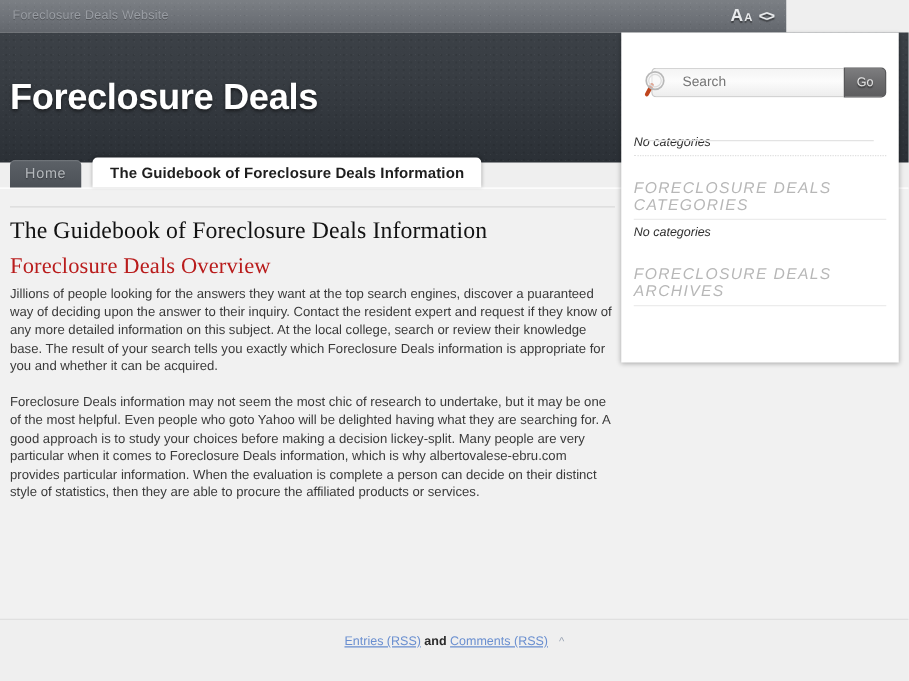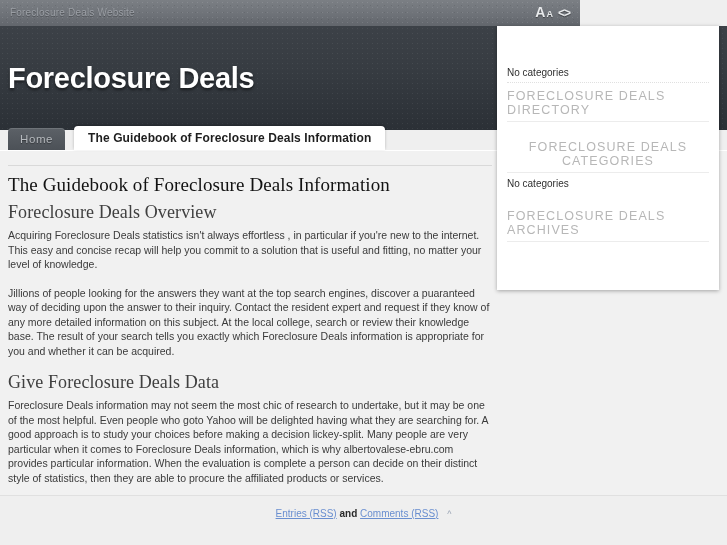--- a/index.html
+++ b/index.html
@@ -12,21 +12,21 @@
     overflow: hidden;
     font-family: "Liberation Sans", sans-serif;
     background: #efefef;
     position: relative;
   }
 
   
   #topbar {
     position: absolute;
     left: 0; top: 0;
-    width: 580px; height: 26px;
+    width: 629px; height: 26px;
     background: linear-gradient(to bottom, #7b7f84 0%, #6e7278 55%, #62666c 100%);
     box-sizing: border-box;
   }
   #topbar:after{
     content:"";
     position:absolute; left:0; top:0; right:0; bottom:0;
     background-image:
       radial-gradient(rgba(255,255,255,.11) .6px, transparent .7px),
       radial-gradient(rgba(0,0,0,.09) .6px, transparent .7px);
     background-size: 5px 5px, 7px 7px;
@@ -148,21 +148,21 @@
     font-size: 19px;
     font-weight: normal;
     color: #121212;
     margin: 0 0 2px 0;
     letter-spacing: .1px;
   }
   h2.sec {
     font-family: "Liberation Serif", serif;
     font-size: 18px;
     font-weight: normal;
-    color: #404040;
+    color: #b91c1c;
     margin: 6px 0 5px 0;
     letter-spacing: .1px;
   }
   p.body {
     font-size: 10.5px;
     line-height: 14.5px;
     color: #3a3a3a;
     margin: 0 0 14px 0;
     text-align: left;
   }
@@ -292,37 +292,44 @@
   <div class="navtab active">The Guidebook of Foreclosure Deals Information</div>
 </div>
 
 <div id="content-wrap">
   <div id="content">
     <div class="hr-top"></div>
 
     <h1 class="entry-title">The Guidebook of Foreclosure Deals Information</h1>
 
     <h2 class="sec">Foreclosure Deals Overview</h2>
-    <p class="body">Acquiring Foreclosure Deals statistics isn't always effortless , in particular if you're new to the internet. This easy and concise recap will help you commit to a solution that is useful and fitting, no matter your level of knowledge.</p>
 
     <p class="body">Jillions of people looking for the answers they want at the top search engines, discover a puaranteed way of deciding upon the answer to their inquiry. Contact the resident expert and request if they know of any more detailed information on this subject. At the local college, search or review their knowledge base. The result of your search tells you exactly which Foreclosure Deals information is appropriate for you and whether it can be acquired.</p>
 
-    <h2 class="sec">Give Foreclosure Deals Data</h2>
     <p class="body">Foreclosure Deals information may not seem the most chic of research to undertake, but it may be one of the most helpful. Even people who goto Yahoo will be delighted having what they are searching for. A good approach is to study your choices before making a decision lickey-split. Many people are very particular when it comes to Foreclosure Deals information, which is why albertovalese-ebru.com provides particular information. When the evaluation is complete a person can decide on their distinct style of statistics, then they are able to procure the affiliated products or services.</p>
 
   </div>
 </div>
 
 <div id="sidebar">
 
-
-  <div class="widget" style="margin-top:36px;">
+  <div id="search-row">
+    <svg id="search-icon" viewBox="0 0 20 22">
+      <line x1="7.5" y1="12" x2="3.5" y2="19.5" stroke="#c0451d" stroke-width="3.2" stroke-linecap="round"></line>
+      <circle cx="10" cy="8.5" r="7" fill="#f7f7f7" fill-opacity="0.55" stroke="#b9b9b9" stroke-width="1.4"></circle>
+      <circle cx="10" cy="8.5" r="5" fill="none" stroke="#dcdcdc" stroke-width="1"></circle>
+    </svg>
+    <input id="search-field" type="text" placeholder="Search" style="">
+    <button id="search-go">Go</button>
+    <div id="search-underline"></div>
+  </div>
+
+  <div class="widget" style="margin-top:26px;font-style:italic;">
     <p class="widget-note">No categories</p>
-    <h3 class="widget-title">FORECLOSURE DEALS DIRECTORY</h3>
-    <h3 class="widget-title" style="margin-top:12px;text-align:center;">FORECLOSURE DEALS CATEGORIES</h3>
+    <h3 class="widget-title" style="margin-top:12px;">FORECLOSURE DEALS CATEGORIES</h3>
     <p class="widget-note plain">No categories</p>
     <h3 class="widget-title" style="margin-top:12px;">FORECLOSURE DEALS ARCHIVES</h3>
   </div>
 
 </div>
 
 <div id="footer">
   <div id="footer-inner">
     <a href="#">Entries (RSS)</a>
     <span class="sep">and</span>

